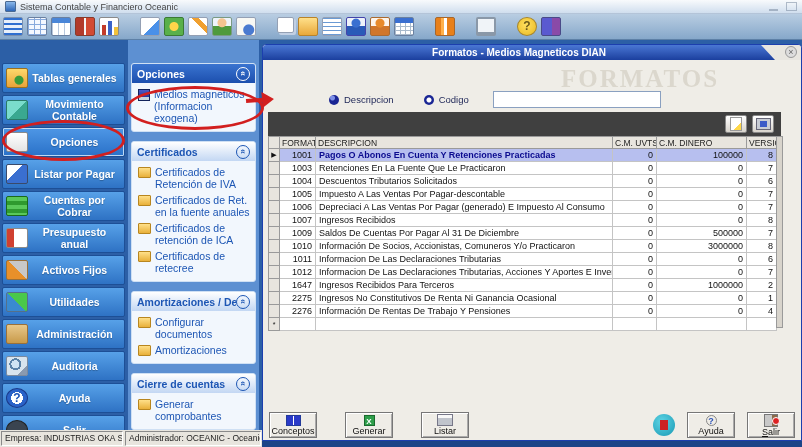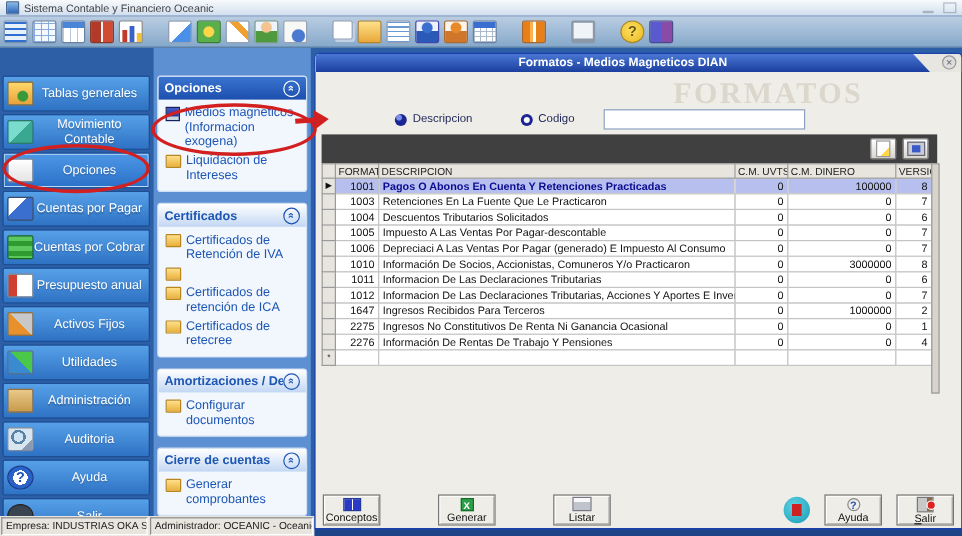--- a/index.html
+++ b/index.html
@@ -43,21 +43,21 @@
   [data-name="monitor-chart-icon"]{background:#f0f4f8;border:2px solid #8a98a8;border-bottom-width:4px;}
   [data-name="help-bubble-icon"]{background:radial-gradient(circle at 45% 40%,#ffe060,#e8b820);border-radius:50%;border:1px solid #a8862a;color:#6a5a1a;font-size:12px;font-weight:bold;text-align:center;line-height:17px;}
   [data-name="help-bubble-icon"]::after{content:"?";}
   [data-name="exit-door-icon"]{background:linear-gradient(90deg,#5a5ad0 0 55%,#8a4aa8 55%);border:1px solid #4a4a88;}
 
   
   .sidebar{position:absolute;left:0;top:40px;width:127px;bottom:17px;background:#2c5fa6;
            padding-top:23px;box-sizing:border-box;}
   .sbtn{height:30px;margin:0 2px 2px;background:linear-gradient(#57a1e8,#2e72c4);
         border:1px solid #1d4f96;border-radius:2px;display:flex;align-items:center;
-        color:#fff;font-size:10.5px;cursor:default;box-sizing:border-box;}
+        color:#fff;font-size:10.5px;cursor:default;box-sizing:border-box;font-weight:bold;}
   .sbtn.sel{background:linear-gradient(#4e97e6,#2a71c8);box-shadow:inset 0 0 0 1px #bcd8f4;}
   .sic{width:22px;height:20px;margin-left:3px;border-radius:2px;box-sizing:border-box;flex:none;}
   .slabel{flex:1;text-align:center;padding-right:3px;text-shadow:0 1px 1px rgba(0,0,0,.25);}
 
   [data-name="images-folder-icon"]{background:radial-gradient(circle at 60% 62%,#3a9a3a 0 4px,transparent 5px),linear-gradient(#ffd86a,#e8a23a);border:1px solid #9a7020;}
   [data-name="card-file-icon"]{background:linear-gradient(135deg,#7adccc 0 50%,#3aa890 50%);border:1px solid #2a7a66;}
   [data-name="document-icon"]{background:linear-gradient(#ffffff,#e4e4e4);border:1px solid #8a8a8a;}
   [data-name="signing-hand-icon"]{background:linear-gradient(135deg,#fff 40%,#3a6fd0 40%);border:1px solid #3a4a6a;}
   [data-name="money-bills-icon"]{background:repeating-linear-gradient(180deg,#5ac85a 0 4px,#2f9a2f 4px 8px);border:1px solid #1a6a1a;}
   [data-name="chart-doc-icon"]{background:linear-gradient(90deg,#d04030 0 35%,#fff 35%);border:1px solid #8a8a8a;}
@@ -96,21 +96,21 @@
                border-radius:3px 0 0 0;display:flex;align-items:center;justify-content:center;
                color:#fff;font-weight:bold;font-size:10px;}
   .dclose{position:absolute;right:4px;top:1px;width:12px;height:12px;border-radius:50%;background:#ddd;
           border:1px solid #999;color:#666;font-size:9px;line-height:11px;text-align:center;box-sizing:border-box;cursor:default;}
   .dclose::after{content:"×";}
   .dbody{position:absolute;top:15px;left:0;right:0;bottom:0;}
   .watermark{position:absolute;top:5px;left:298px;font-family:"Liberation Serif",serif;font-size:25px;
              letter-spacing:2px;color:#dbd7cd;font-weight:bold;}
   .filterrow{position:absolute;top:31px;left:66px;display:flex;align-items:center;}
   .radio{display:flex;align-items:center;gap:5px;font-size:9.5px;color:#222a5a;}
-  .radio+.radio{margin-left:40px;}
+  .radio+.radio{margin-left:30px;}
   .rdot{width:10px;height:10px;border-radius:50%;background:radial-gradient(circle at 35% 30%,#7d8fe8 0 2px,#1a2694 3px);flex:none;}
   .rdot.off{background:radial-gradient(circle,#fff 0 2px,#1a2694 3px);}
   .search{margin-left:24px;width:162px;height:15px;border:1px solid #8aa0c0;font-size:10px;
           font-family:"Liberation Sans",sans-serif;padding:0 2px;background:#fff;}
 
   .darkstrip{position:absolute;top:52px;left:5px;width:513px;height:24px;background:#404040;
              display:flex;align-items:center;justify-content:flex-end;gap:5px;padding-right:7px;box-sizing:border-box;}
   .gbtn{width:22px;height:18px;background:linear-gradient(#ffffff,#d8d4cc);border:1px solid #888;
         border-radius:2px;display:flex;align-items:center;justify-content:center;padding:0;cursor:default;}
   [data-name="note-icon"]{width:10px;height:12px;background:linear-gradient(135deg,#fff 68%,#ffd84a 68%);border:1px solid #999;}
@@ -123,21 +123,21 @@
            padding:0 2px;overflow:hidden;white-space:nowrap;font-size:8.5px;color:#222;}
   .grid td{border:1px solid #c4c4c4;background:#fff;height:12px;padding:0 3px;overflow:hidden;white-space:nowrap;}
   .grid td.c0{background:#e8e5de;border-color:#9a9a9a;text-align:center;padding:0;font-size:7px;color:#111;}
   .grid td.num{text-align:right;}
   .grid tr.selrow td{background:#b7bfef;margin-left:41px;}
   .grid tr.selrow td.desc{color:#0b0b8f;font-weight:bold;}
   .grid tr.selrow td.c0{background:#e8e5de;}
   .vscroll{position:absolute;top:76px;left:513px;width:7px;height:192px;background:#d8d4cc;border:1px solid #9a9a9a;box-sizing:border-box;}
 
   .btnrow{position:absolute;left:6px;right:6px;top:352px;display:flex;align-items:center;}
-  .lbtns{display:flex;gap:48px;}
+  .lbtns{display:flex;gap:28px;}
   .rbtns{display:flex;gap:12px;align-items:center;margin-left:auto;}
   .xbtn{width:48px;height:26px;background:#efede7;border:1px solid #777;
         box-shadow:inset 1px 1px 0 #fff,inset -1px -1px 0 #aaa;
         display:flex;flex-direction:column;align-items:center;justify-content:center;gap:1px;
         font-size:9px;padding:0;font-family:"Liberation Sans",sans-serif;color:#111;cursor:default;}
   .blabel{display:block;line-height:9px;}
   .accel::first-letter{text-decoration:underline;}
   [data-name="book-icon"].bic{width:13px;height:9px;background:linear-gradient(90deg,#2a3ac8 46%,#fff 46% 54%,#2a3ac8 54%);border:1px solid #223a9a;}
   [data-name="excel-icon"]{width:11px;height:11px;background:#2e9e4a;border:1px solid #1a6a2e;color:#fff;font-size:8px;font-weight:bold;line-height:11px;text-align:center;box-sizing:border-box;}
   [data-name="excel-icon"]::after{content:"X";}
@@ -223,21 +223,21 @@
       <div class="sbtn" data-name="sidebar-item-movimiento-contable">
         <span class="sic" data-name="card-file-icon"></span>
         <span class="slabel" data-name="sidebar-item-label">Movimiento Contable</span>
       </div>
       <div class="sbtn sel" data-name="sidebar-item-opciones">
         <span class="sic" data-name="document-icon"></span>
         <span class="slabel" data-name="sidebar-item-label">Opciones</span>
       </div>
       <div class="sbtn" data-name="sidebar-item-cuentas-por-pagar">
         <span class="sic" data-name="signing-hand-icon"></span>
-        <span class="slabel" data-name="sidebar-item-label">Cuentas por Pagar</span>
+        <span class="slabel" data-name="sidebar-item-label">Listar por Pagar</span>
       </div>
       <div class="sbtn" data-name="sidebar-item-cuentas-por-cobrar">
         <span class="sic" data-name="money-bills-icon"></span>
         <span class="slabel" data-name="sidebar-item-label">Cuentas por Cobrar</span>
       </div>
       <div class="sbtn" data-name="sidebar-item-presupuesto-anual">
         <span class="sic" data-name="chart-doc-icon"></span>
         <span class="slabel" data-name="sidebar-item-label">Presupuesto anual</span>
       </div>
       <div class="sbtn" data-name="sidebar-item-activos-fijos">
@@ -269,60 +269,61 @@
   <div class="optpanel" data-name="options-panel">
     <div class="group" data-name="options-group">
       <div class="ghead dark" data-name="options-panel-header">
         <span class="htxt" data-name="options-panel-title">Opciones</span>
         <span class="chev" data-name="collapse-icon"></span>
       </div>
       <div class="gbody" id="optItems" data-name="options-items">
           <div class="pitem" data-name="panel-item-medios-magneticos-informacion-exogena">
             <span data-name="diskette-icon"></span>
             <span class="plabel" data-name="panel-item-label">Medios magneticos (Informacion exogena)</span>
-          </div>
-          <div class="pitem" data-name="panel-item-liquidaci-n-de-intereses">
-            <span data-name="folder-icon"></span>
-            <span class="plabel" data-name="panel-item-label">Liquidación de Intereses</span>
           </div>
         </div>
     </div>
     <div id="optSections" data-name="options-sections">
         <div class="group" data-name="section-certificados">
           <div class="ghead light" data-name="section-header-certificados">
             <span class="htxt" data-name="section-title">Certificados</span>
             <span class="chev" data-name="collapse-icon"></span>
           </div>
           <div class="gbody" data-name="section-items">
             <div class="pitem" data-name="panel-item-certificados-de-retenci-n-de-iva">
               <span data-name="folder-icon"></span>
               <span class="plabel" data-name="panel-item-label">Certificados de Retención de IVA</span>
             </div>
             <div class="pitem" data-name="panel-item-certificados-de-ret-en-la-fuente-anuales">
               <span data-name="folder-icon"></span>
+              <span class="plabel" data-name="panel-item-label">Certificados de Ret. en la fuente anuales</span>
             </div>
             <div class="pitem" data-name="panel-item-certificados-de-retenci-n-de-ica">
               <span data-name="folder-icon"></span>
               <span class="plabel" data-name="panel-item-label">Certificados de retención de ICA</span>
             </div>
             <div class="pitem" data-name="panel-item-certificados-de-retecree">
               <span data-name="folder-icon"></span>
               <span class="plabel" data-name="panel-item-label">Certificados de retecree</span>
             </div>
           </div>
         </div>
         <div class="group" data-name="section-amortizaciones-depreciaci">
           <div class="ghead light" data-name="section-header-amortizaciones-depreciaci">
             <span class="htxt" data-name="section-title">Amortizaciones / Depreciaci...</span>
             <span class="chev" data-name="collapse-icon"></span>
           </div>
           <div class="gbody" data-name="section-items">
             <div class="pitem" data-name="panel-item-configurar-documentos">
               <span data-name="folder-icon"></span>
               <span class="plabel" data-name="panel-item-label">Configurar documentos</span>
+            </div>
+            <div class="pitem" data-name="panel-item-amortizaciones">
+              <span data-name="folder-icon"></span>
+              <span class="plabel" data-name="panel-item-label">Amortizaciones</span>
             </div>
           </div>
         </div>
         <div class="group" data-name="section-cierre-de-cuentas">
           <div class="ghead light" data-name="section-header-cierre-de-cuentas">
             <span class="htxt" data-name="section-title">Cierre de cuentas</span>
             <span class="chev" data-name="collapse-icon"></span>
           </div>
           <div class="gbody" data-name="section-items">
             <div class="pitem" data-name="panel-item-generar-comprobantes">
@@ -420,20 +421,36 @@
             <tr data-name="table-row">
               <td class="c0" data-name="row-selector-cell"></td>
               <td class="num" data-name="cell-value">1006</td>
               <td class="desc" data-name="cell-descripcion">Depreciaci A Las Ventas Por Pagar (generado) E Impuesto Al Consumo</td>
               <td class="num" data-name="cell-value">0</td>
               <td class="num" data-name="cell-value">0</td>
               <td class="num" data-name="cell-value">7</td>
             </tr>
             <tr data-name="table-row">
               <td class="c0" data-name="row-selector-cell"></td>
+              <td class="num" data-name="cell-value">1007</td>
+              <td class="desc" data-name="cell-descripcion">Ingresos Recibidos</td>
+              <td class="num" data-name="cell-value">0</td>
+              <td class="num" data-name="cell-value">0</td>
+              <td class="num" data-name="cell-value">8</td>
+            </tr>
+            <tr data-name="table-row">
+              <td class="c0" data-name="row-selector-cell"></td>
+              <td class="num" data-name="cell-value">1009</td>
+              <td class="desc" data-name="cell-descripcion">Saldos De Cuentas Por Pagar Al 31 De Diciembre</td>
+              <td class="num" data-name="cell-value">0</td>
+              <td class="num" data-name="cell-value">500000</td>
+              <td class="num" data-name="cell-value">7</td>
+            </tr>
+            <tr data-name="table-row">
+              <td class="c0" data-name="row-selector-cell"></td>
               <td class="num" data-name="cell-value">1010</td>
               <td class="desc" data-name="cell-descripcion">Información De Socios,  Accionistas, Comuneros Y/o Practicaron</td>
               <td class="num" data-name="cell-value">0</td>
               <td class="num" data-name="cell-value">3000000</td>
               <td class="num" data-name="cell-value">8</td>
             </tr>
             <tr data-name="table-row">
               <td class="c0" data-name="row-selector-cell"></td>
               <td class="num" data-name="cell-value">1011</td>
               <td class="desc" data-name="cell-descripcion">Informacion De Las Declaraciones Tributarias</td>

